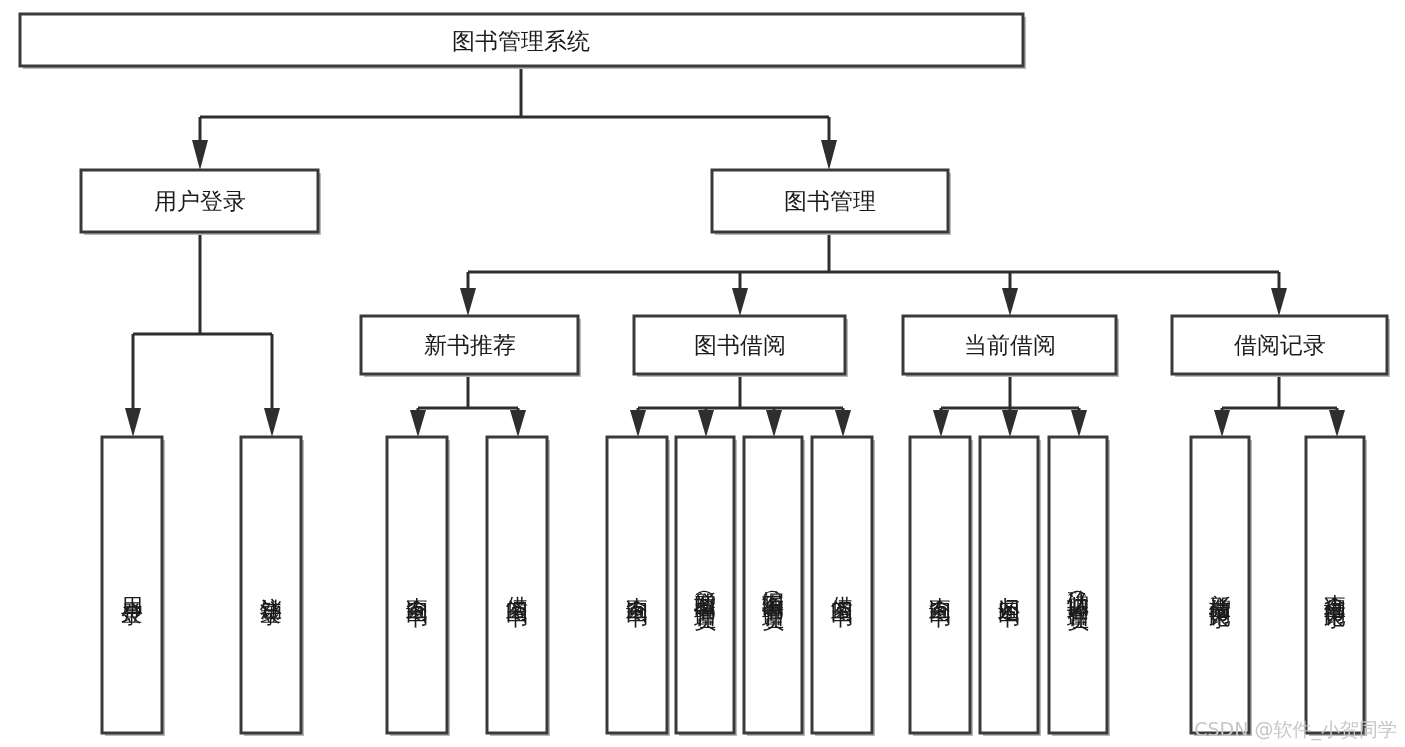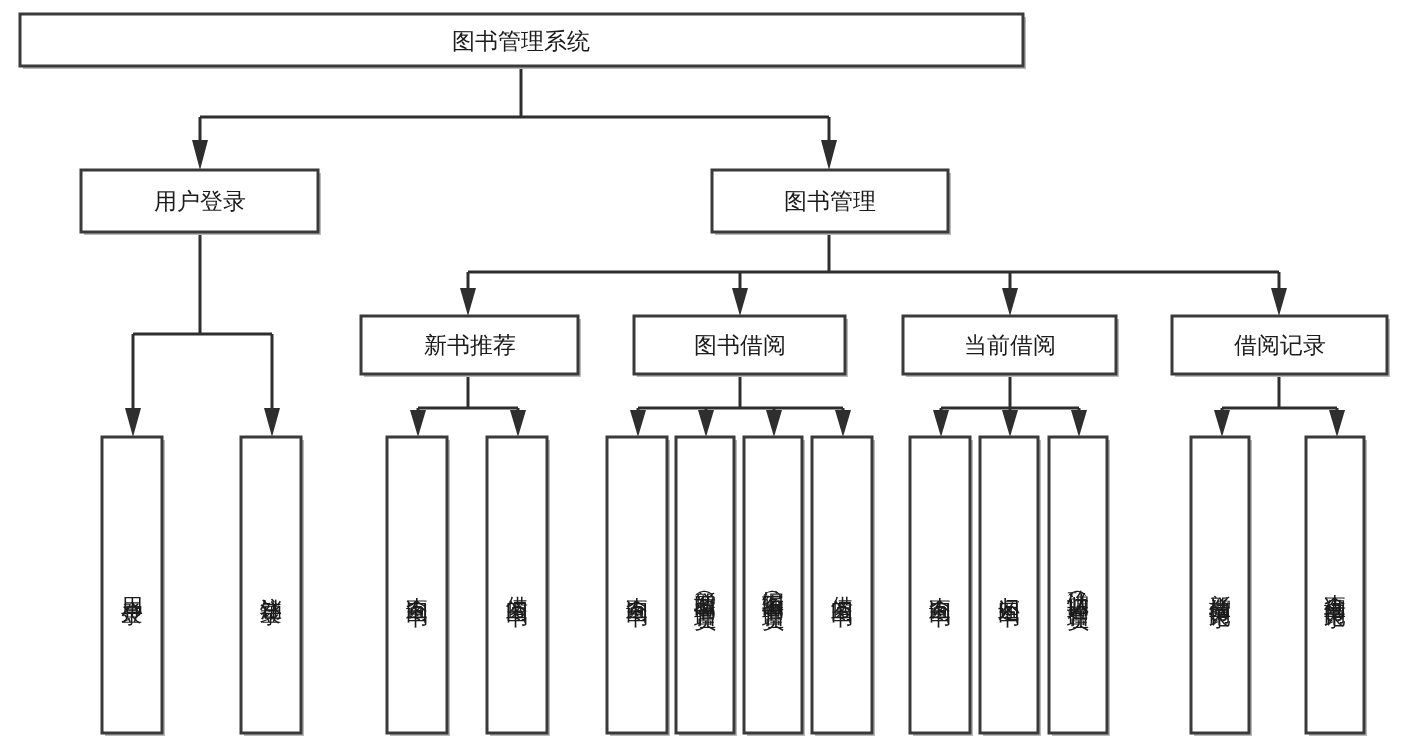--- a/index.html
+++ b/index.html
@@ -263,13 +263,14 @@
     <span class="node-label-v-wrap">确认归还（管理员）</span>
   </div>
 
   <div class="vlabel-host" style="left:1191px; top:437px; width:58px; height:296px;">
     <span class="node-label-v-wrap">新增借阅记录</span>
   </div>
   <div class="vlabel-host" style="left:1306px; top:437px; width:58px; height:296px;">
     <span class="node-label-v-wrap">查询借阅记录</span>
   </div>
 
+  <div class="watermark">CSDN @软件_小贺同学</div>
 </div>
 
 </body></html>

